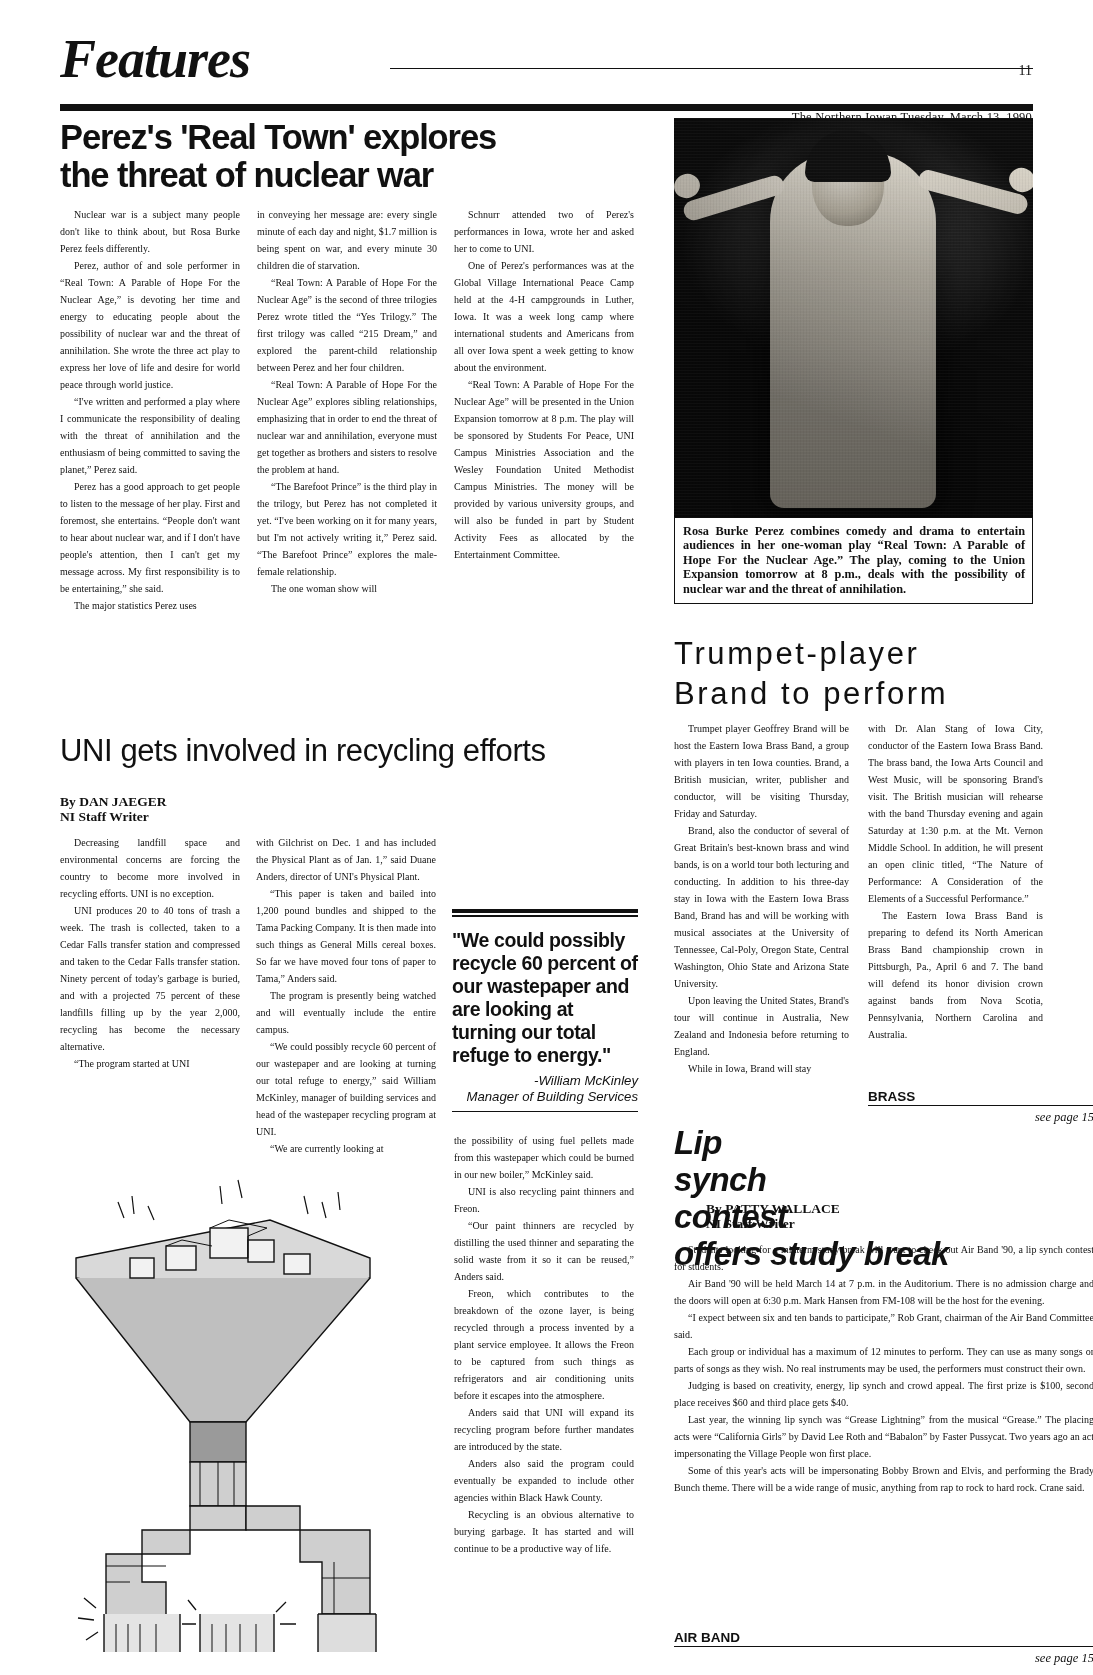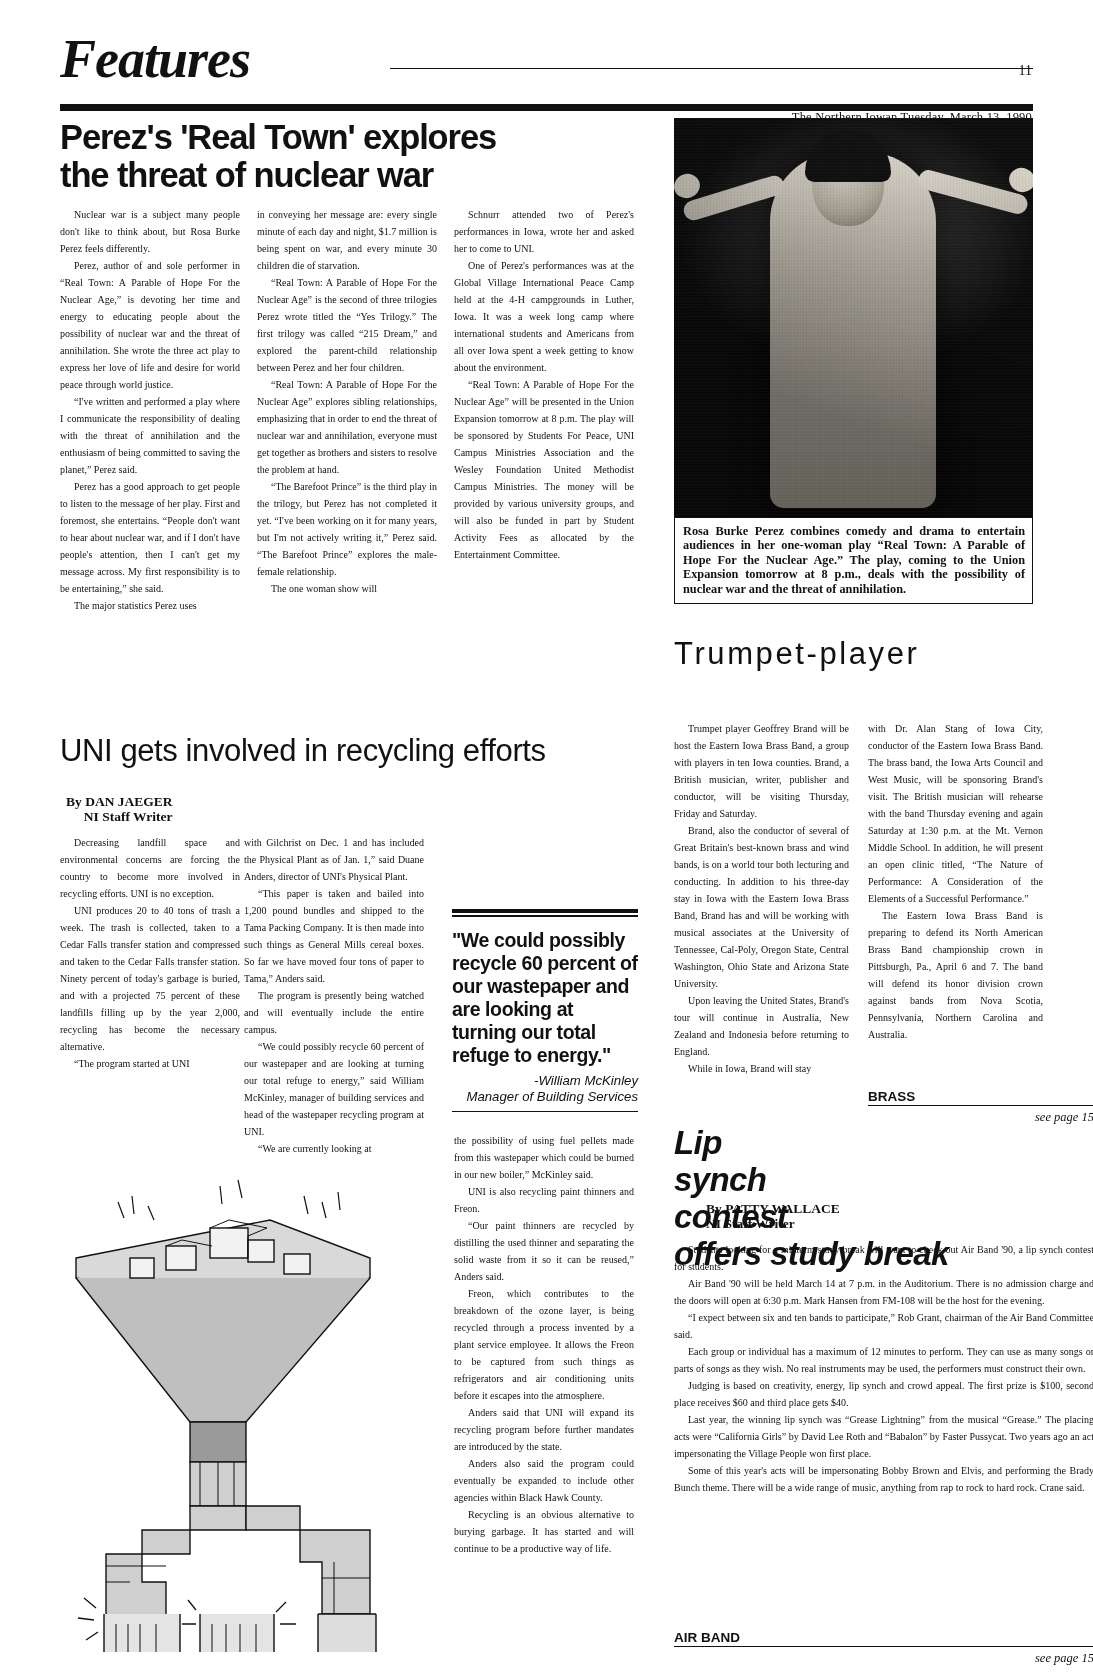--- a/index.html
+++ b/index.html
@@ -161,23 +161,23 @@
   .s2-c1{left:0;}
   .s2-c2{left:194px;}
   .s2-jumpwrap{position:absolute;left:808px;top:1055px;width:226px;}
   
   .s3-head{
     position:absolute;left:0;top:700px;width:600px;
     font-family:"Liberation Sans", sans-serif;
     font-weight:400;font-size:31px;line-height:34px;
     letter-spacing:-0.4px;
   }
-  .s3-byline{position:absolute;left:6px;top:760px;text-align:right;}
+  .s3-byline{position:absolute;left:0;top:760px;}
   .s3-c1{position:absolute;left:0;top:800px;width:180px;}
-  .s3-c2{position:absolute;left:184px;top:800px;width:180px;}
+  .s3-c2{position:absolute;left:196px;top:800px;width:180px;}
   .s3-c3{position:absolute;left:394px;top:1098px;width:180px;}
   .pullquote{
     position:absolute;left:392px;top:875px;width:186px;
   }
   .pq-rule-top{border-top:4px solid #111;margin-bottom:2px;}
   .pq-rule-top2{border-top:2px solid #111;margin-bottom:12px;}
   .pq-text{
     font-family:"Liberation Sans", sans-serif;
     font-weight:700;font-size:19.5px;line-height:23px;
     letter-spacing:-0.4px;
@@ -257,20 +257,21 @@
       <div class="ph-head"></div>
       <div class="ph-hair"></div>
       <div class="ph-shade"></div>
       <div class="ph-grain"></div>
     </div>
     <div class="photo-caption">Rosa Burke Perez combines comedy and drama to entertain audiences in her one-woman play “Real Town: A Parable of Hope For the Nuclear Age.” The play, coming to the Union Expansion tomorrow at 8 p.m., deals with the possibility of nuclear war and the threat of annihilation.</div>
   </div>
 
   <div class="s2-head">
     <div>Trumpet-player</div>
+    <div>Brand to perform</div>
   </div>
   <div class="s2-cols">
     <div class="s2-c s2-c1 col">
       <p>Trumpet player Geoffrey Brand will be host the Eastern Iowa Brass Band, a group with players in ten Iowa counties. Brand, a British musician, writer, publisher and conductor, will be visiting Thursday, Friday and Saturday.</p>
       <p>Brand, also the conductor of several of Great Britain's best-known brass and wind bands, is on a world tour both lecturing and conducting. In addition to his three-day stay in Iowa with the Eastern Iowa Brass Band, Brand has and will be working with musical associates at the University of Tennessee, Cal-Poly, Oregon State, Central Washington, Ohio State and Arizona State University.</p>
       <p>Upon leaving the United States, Brand's tour will continue in Australia, New Zealand and Indonesia before returning to England.</p>
       <p>While in Iowa, Brand will stay</p>
     </div>
     <div class="s2-c s2-c2 col">
       <p class="noind">with Dr. Alan Stang of Iowa City, conductor of the Eastern Iowa Brass Band. The brass band, the Iowa Arts Council and West Music, will be sponsoring Brand's visit. The British musician will rehearse with the band Thursday evening and again Saturday at 1:30 p.m. at the Mt. Vernon Middle School. In addition, he will present an open clinic titled, “The Nature of Performance: A Consideration of the Elements of a Successful Performance.”</p>

